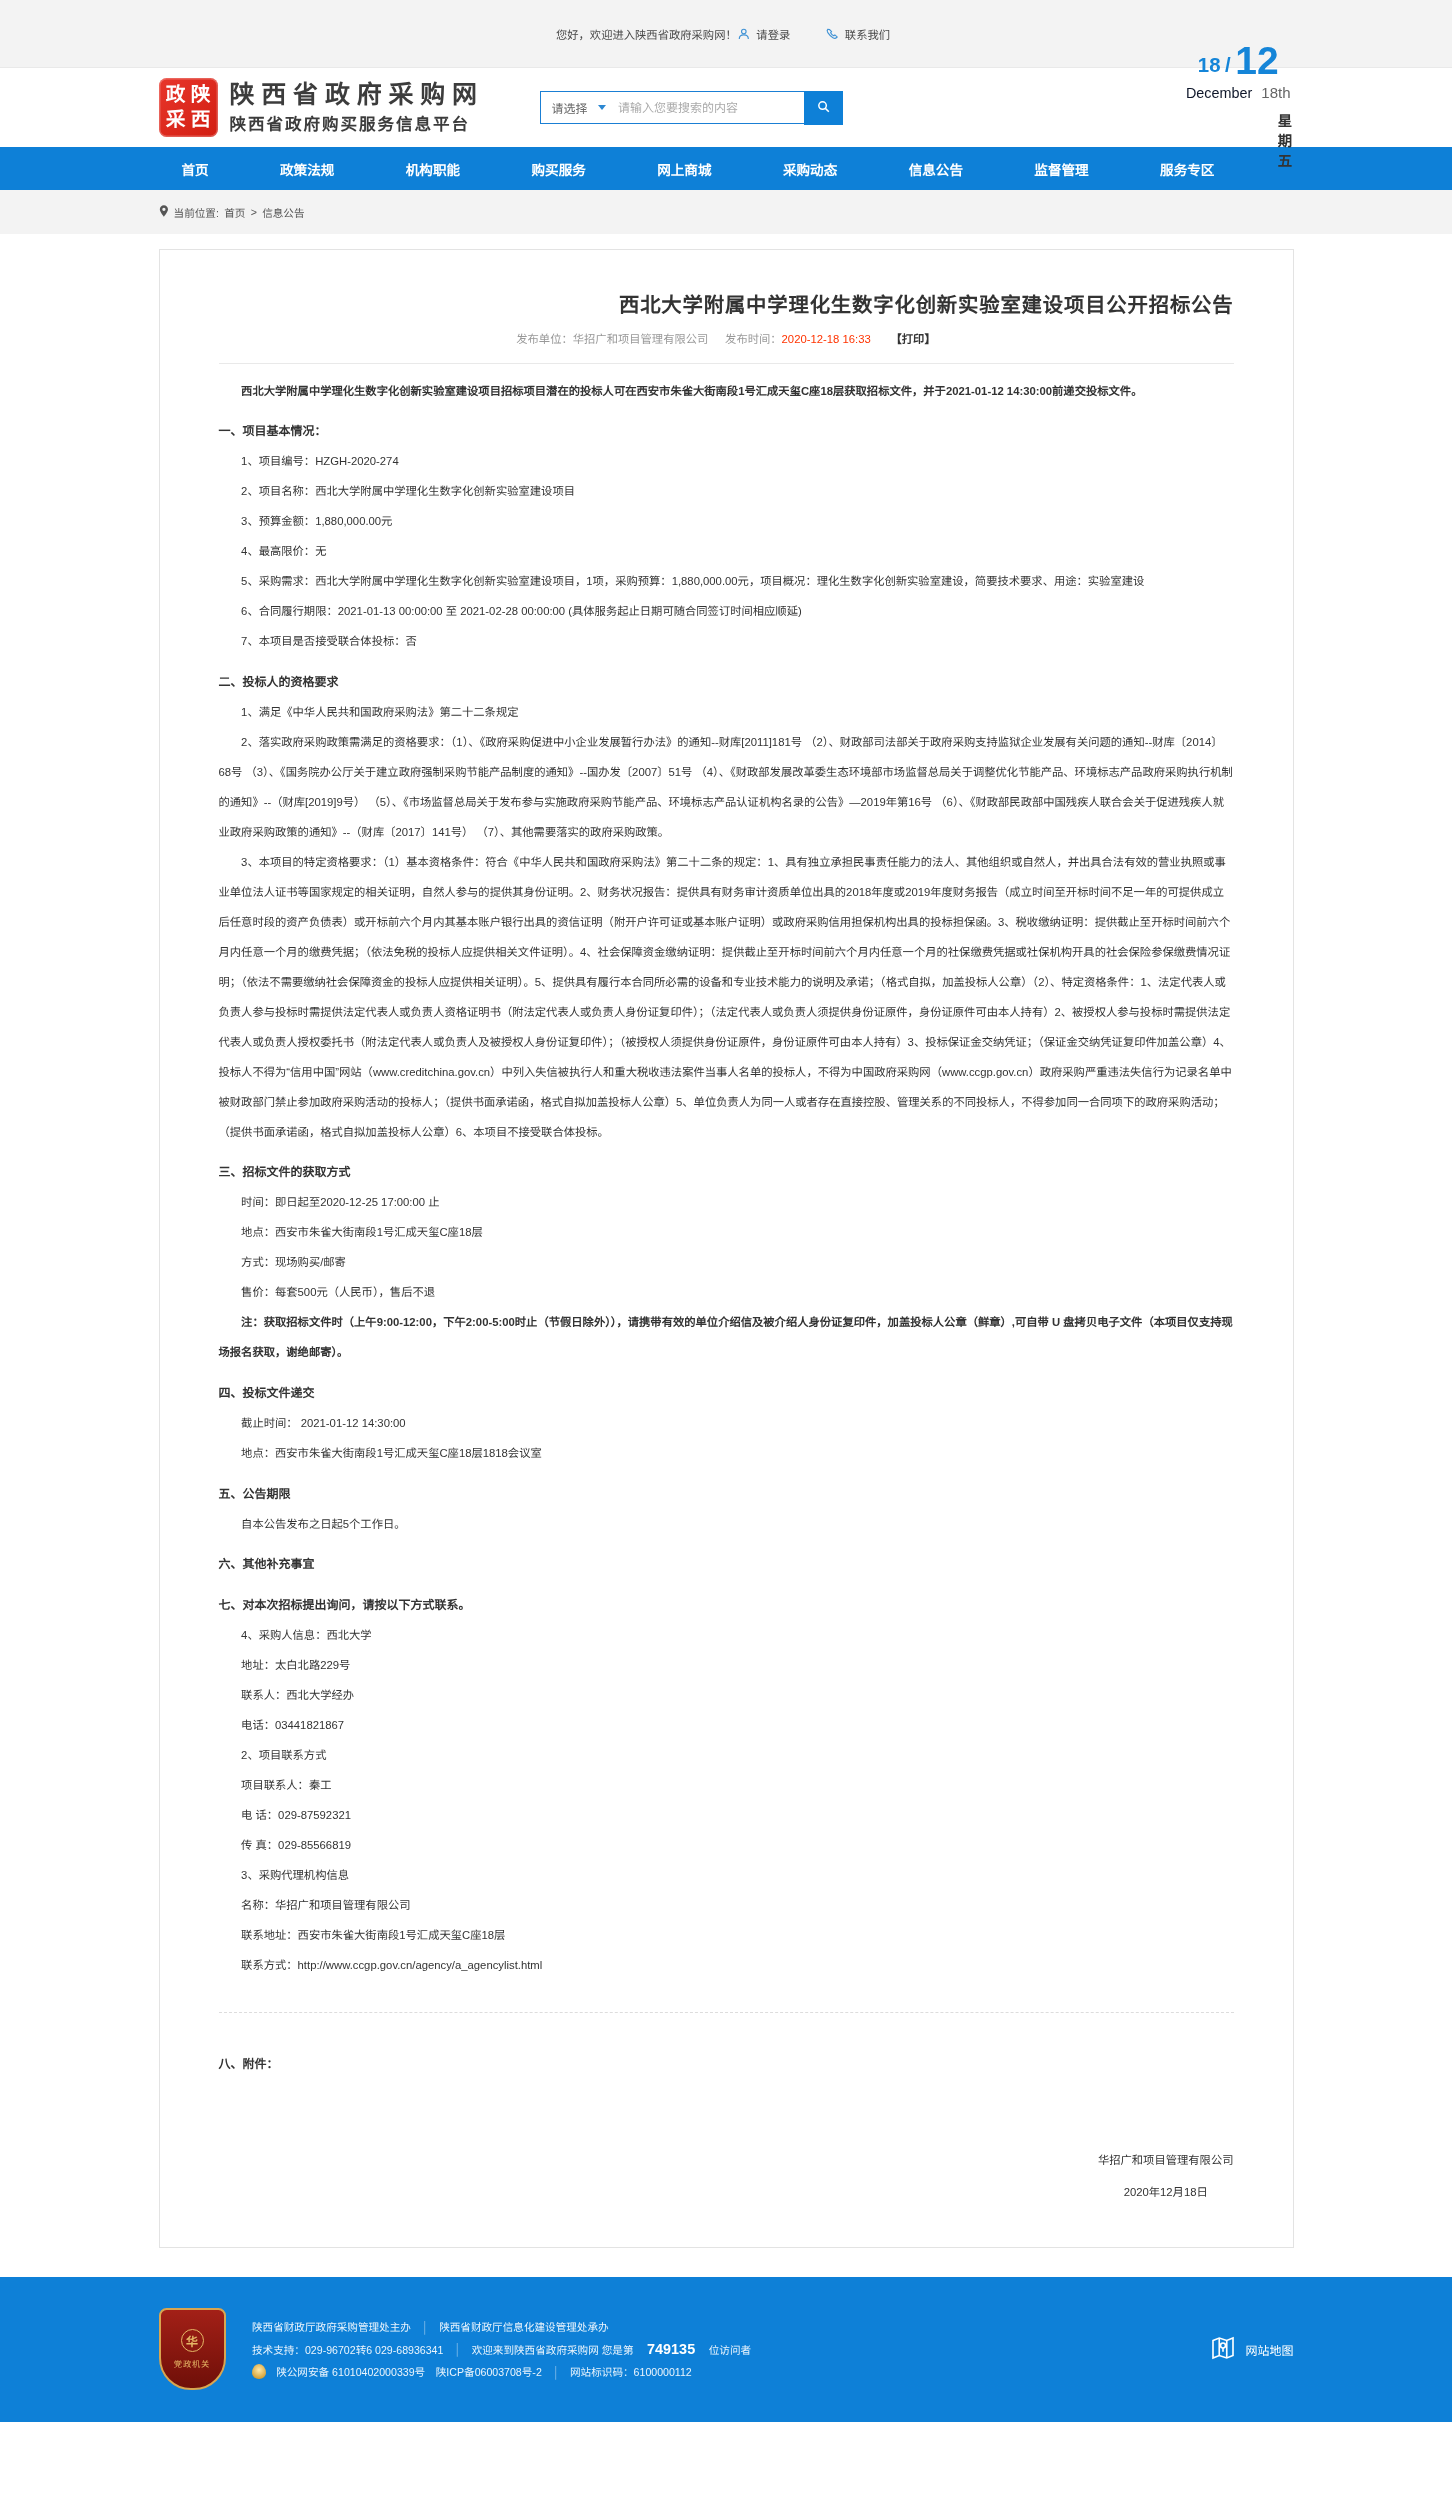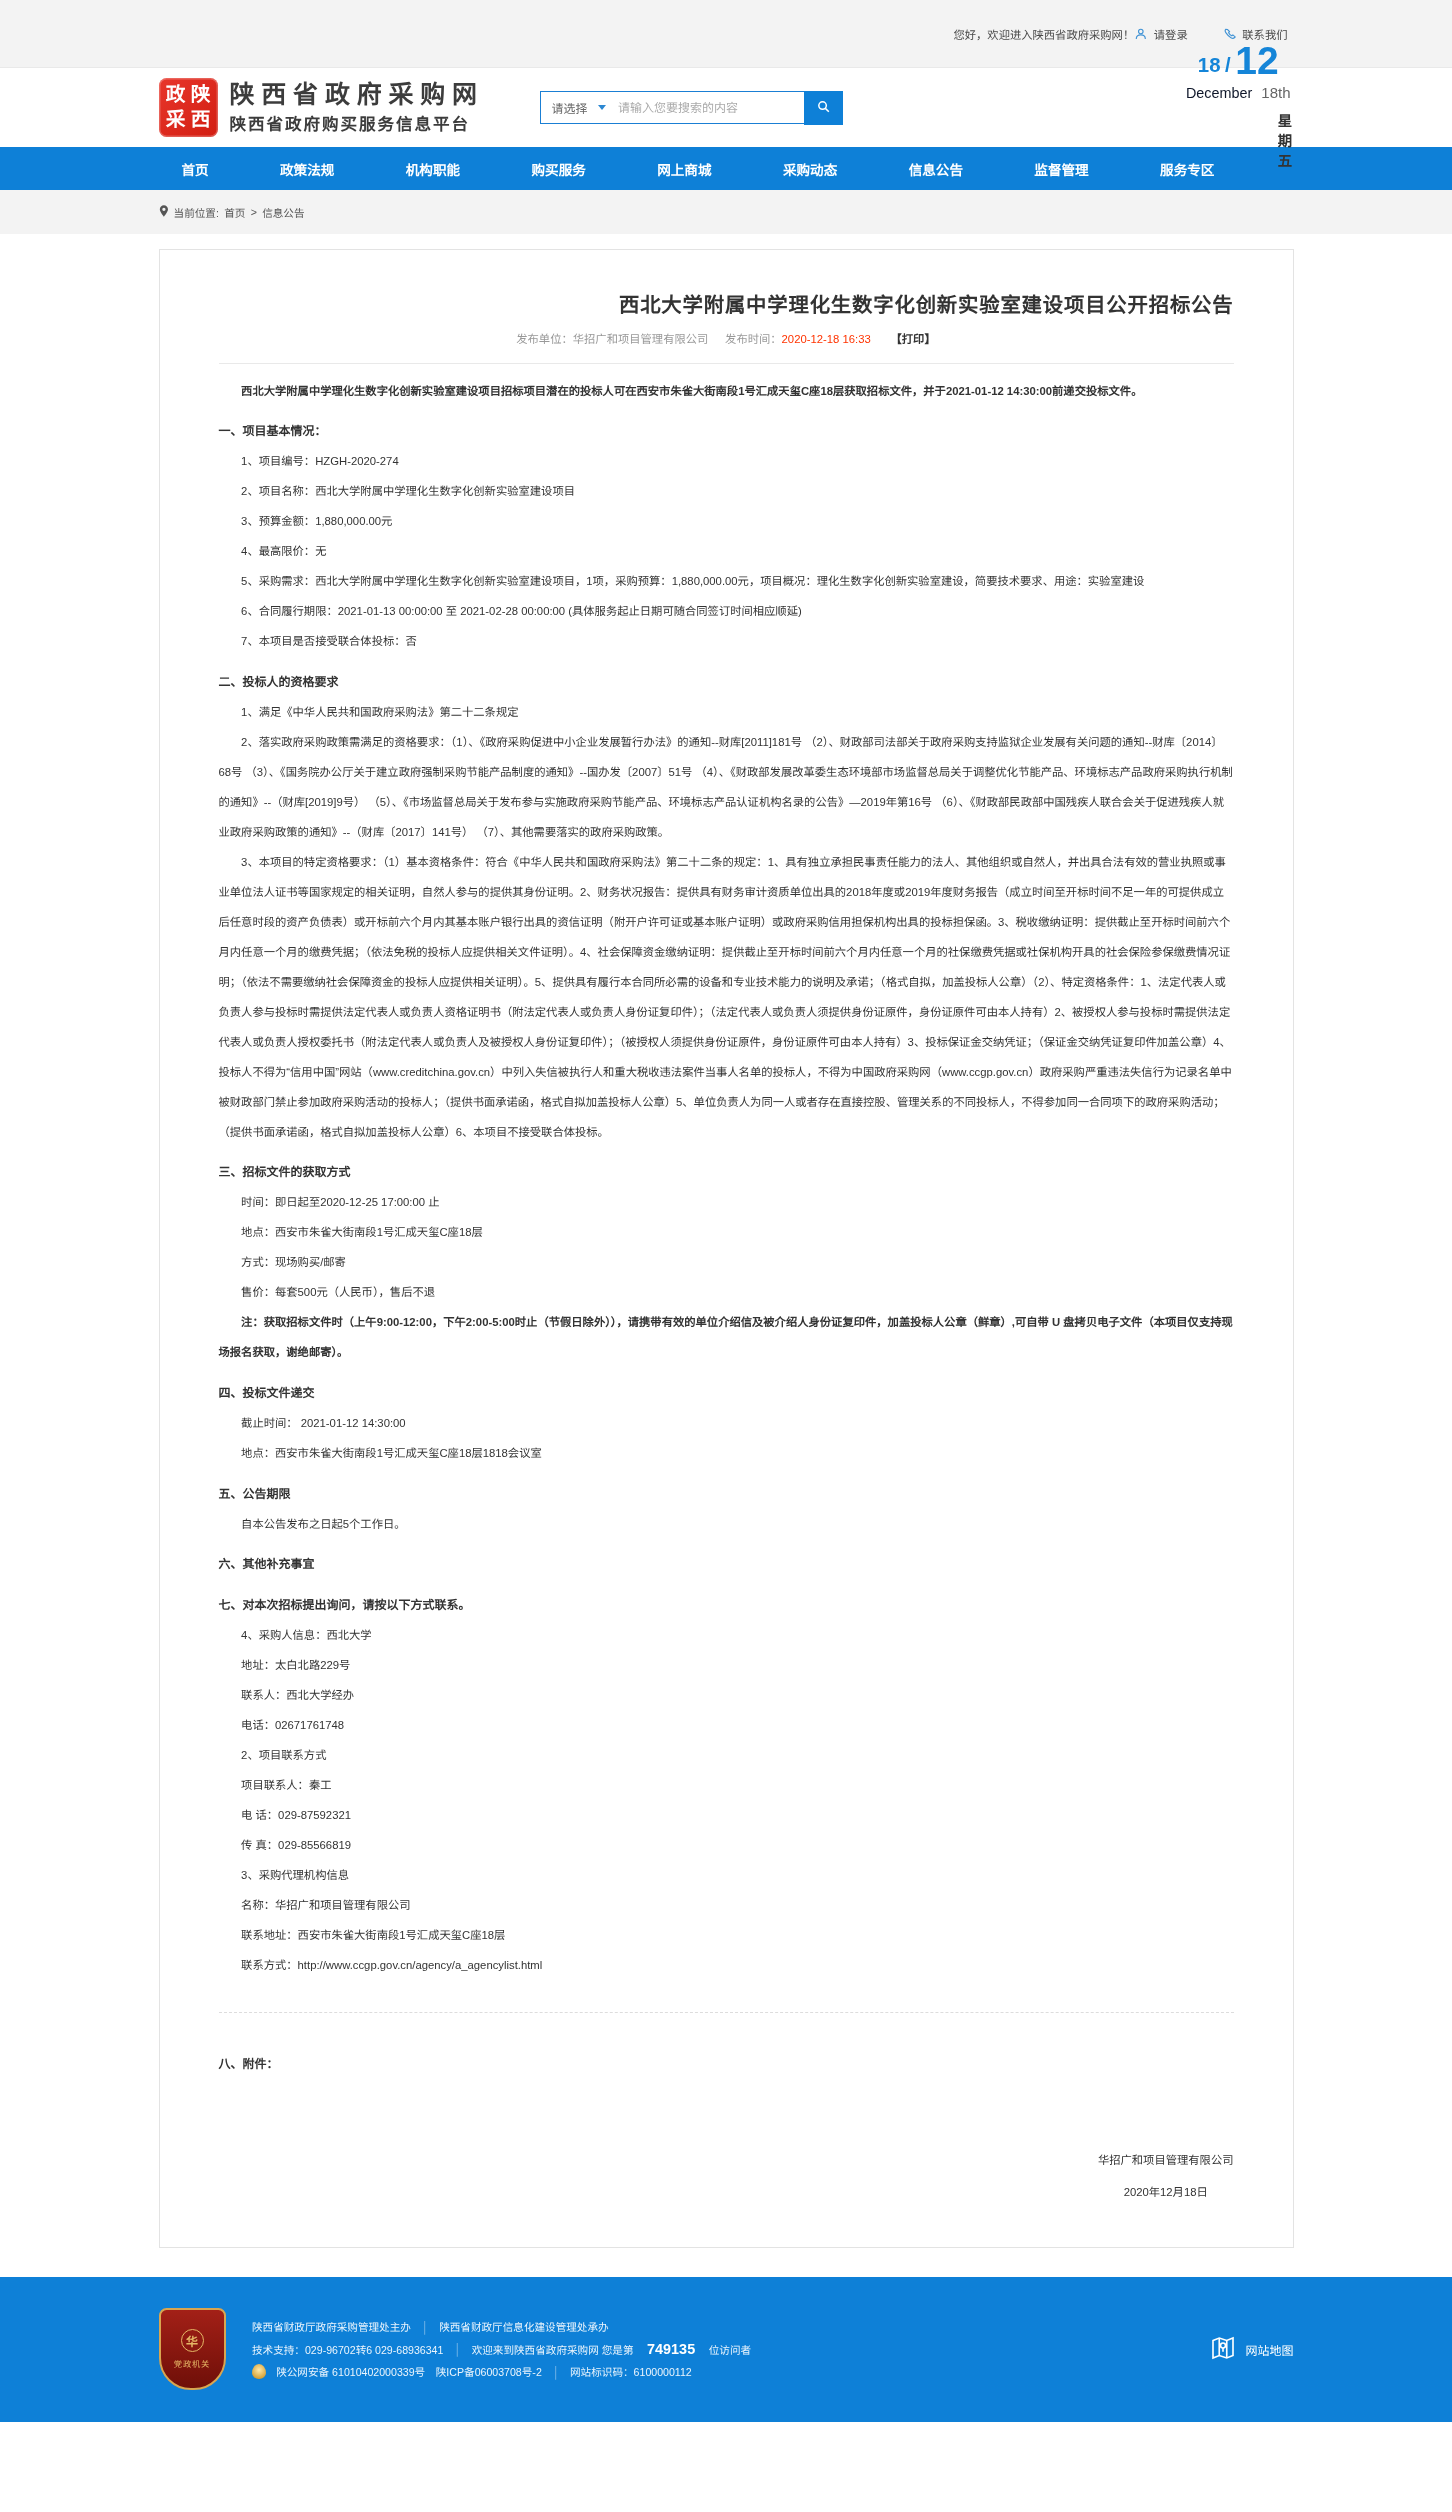--- a/index.html
+++ b/index.html
@@ -1,21 +1,21 @@
 <!DOCTYPE html>
 <html lang="zh-CN" style="font-size:12px"><head>
 <meta charset="utf-8">
 <style>
   * { margin:0; padding:0; box-sizing:border-box; }
   html,body { background:#fff; font-family:"Liberation Sans","DejaVu Sans",sans-serif; color:#333; }
   .container { width:1135px; margin:0 auto; position:relative; }
 
   
   .topbar { background:#f3f3f3; height:68px; border-bottom:0.8px solid #e9e9e9; }
-  .topbar .container { height:100%; display:flex; align-items:center; justify-content:flex-end; }
+  .topbar .container { height:100%; display:flex; align-items:center; justify-content:center; }
   .greeting { font-size:11.3px; color:#4a4a4a; }
   .top-links { display:flex; align-items:center; gap:35px; margin-right:6px; }
   .top-link { display:flex; align-items:center; gap:6px; font-size:11.3px; color:#4a4a4a; cursor:pointer; text-decoration:none; }
   .top-link svg { display:block; }
 
   
   .header { background:#fff; height:79px; }
   .header .container { height:100%; display:flex; align-items:center; }
   .logo { display:flex; align-items:center; gap:12px; }
   .seal { width:59px; height:59px; background:linear-gradient(135deg,#e8362b,#d21e12); border-radius:7.6px;
@@ -228,21 +228,21 @@
         <p class="heading">四、投标文件递交</p>
         <p class="item">截止时间： 2021-01-12 14:30:00</p>
         <p class="item">地点：西安市朱雀大街南段1号汇成天玺C座18层1818会议室</p>
         <p class="heading">五、公告期限</p>
         <p class="item">自本公告发布之日起5个工作日。</p>
         <p class="heading">六、其他补充事宜</p>
         <p class="heading">七、对本次招标提出询问，请按以下方式联系。</p>
         <p class="item">4、采购人信息：西北大学</p>
         <p class="item">地址：太白北路229号</p>
         <p class="item">联系人：西北大学经办</p>
-        <p class="item">电话：02671761748</p>
+        <p class="item">电话：03441821867</p>
         <p class="item">2、项目联系方式</p>
         <p class="item">项目联系人：秦工</p>
         <p class="item">电 话：029-87592321</p>
         <p class="item">传 真：029-85566819</p>
         <p class="item">3、采购代理机构信息</p>
         <p class="item">名称：华招广和项目管理有限公司</p>
         <p class="item">联系地址：西安市朱雀大街南段1号汇成天玺C座18层</p>
         <p class="item">联系方式：http://www.ccgp.gov.cn/agency/a_agencylist.html</p>
       </div>
 

